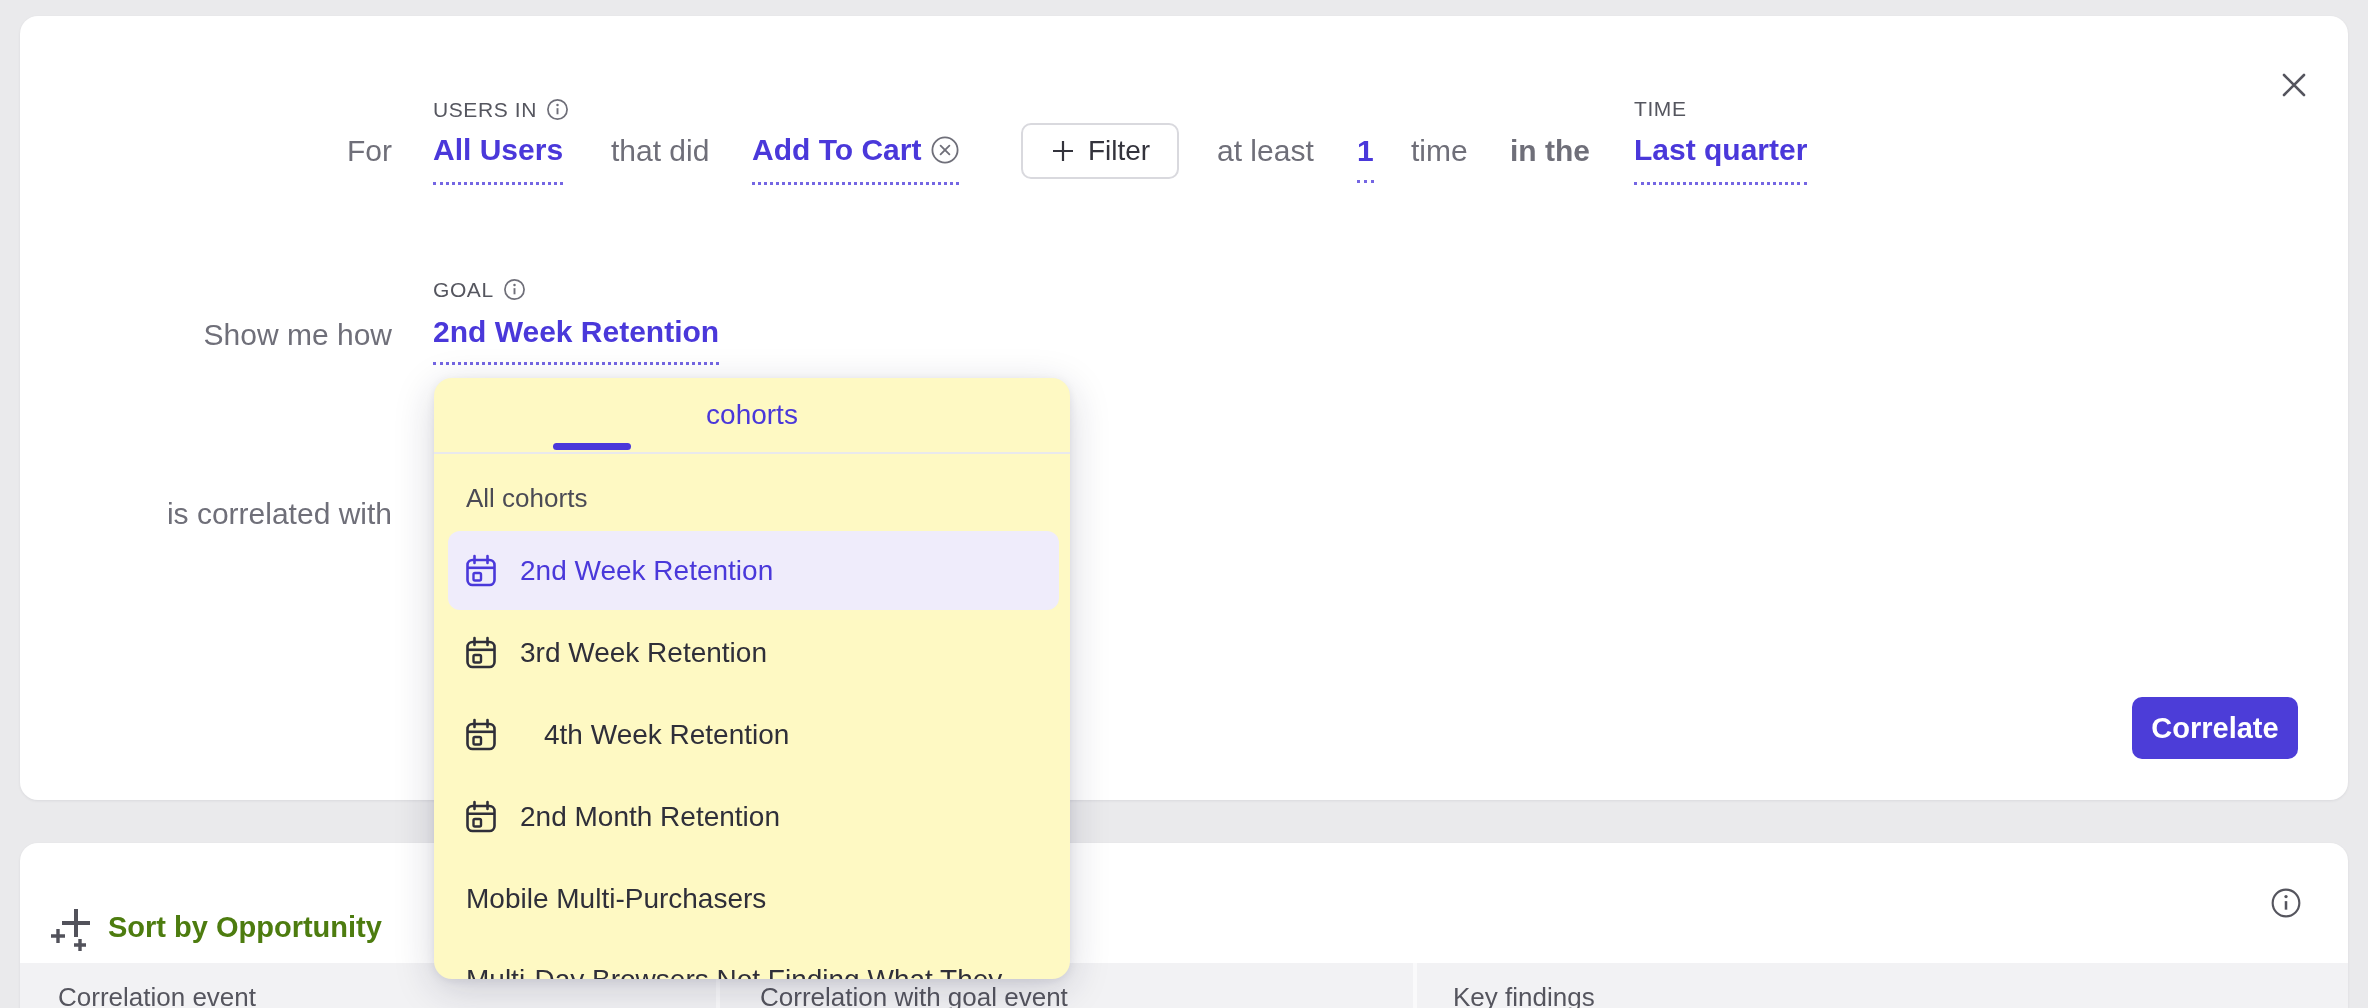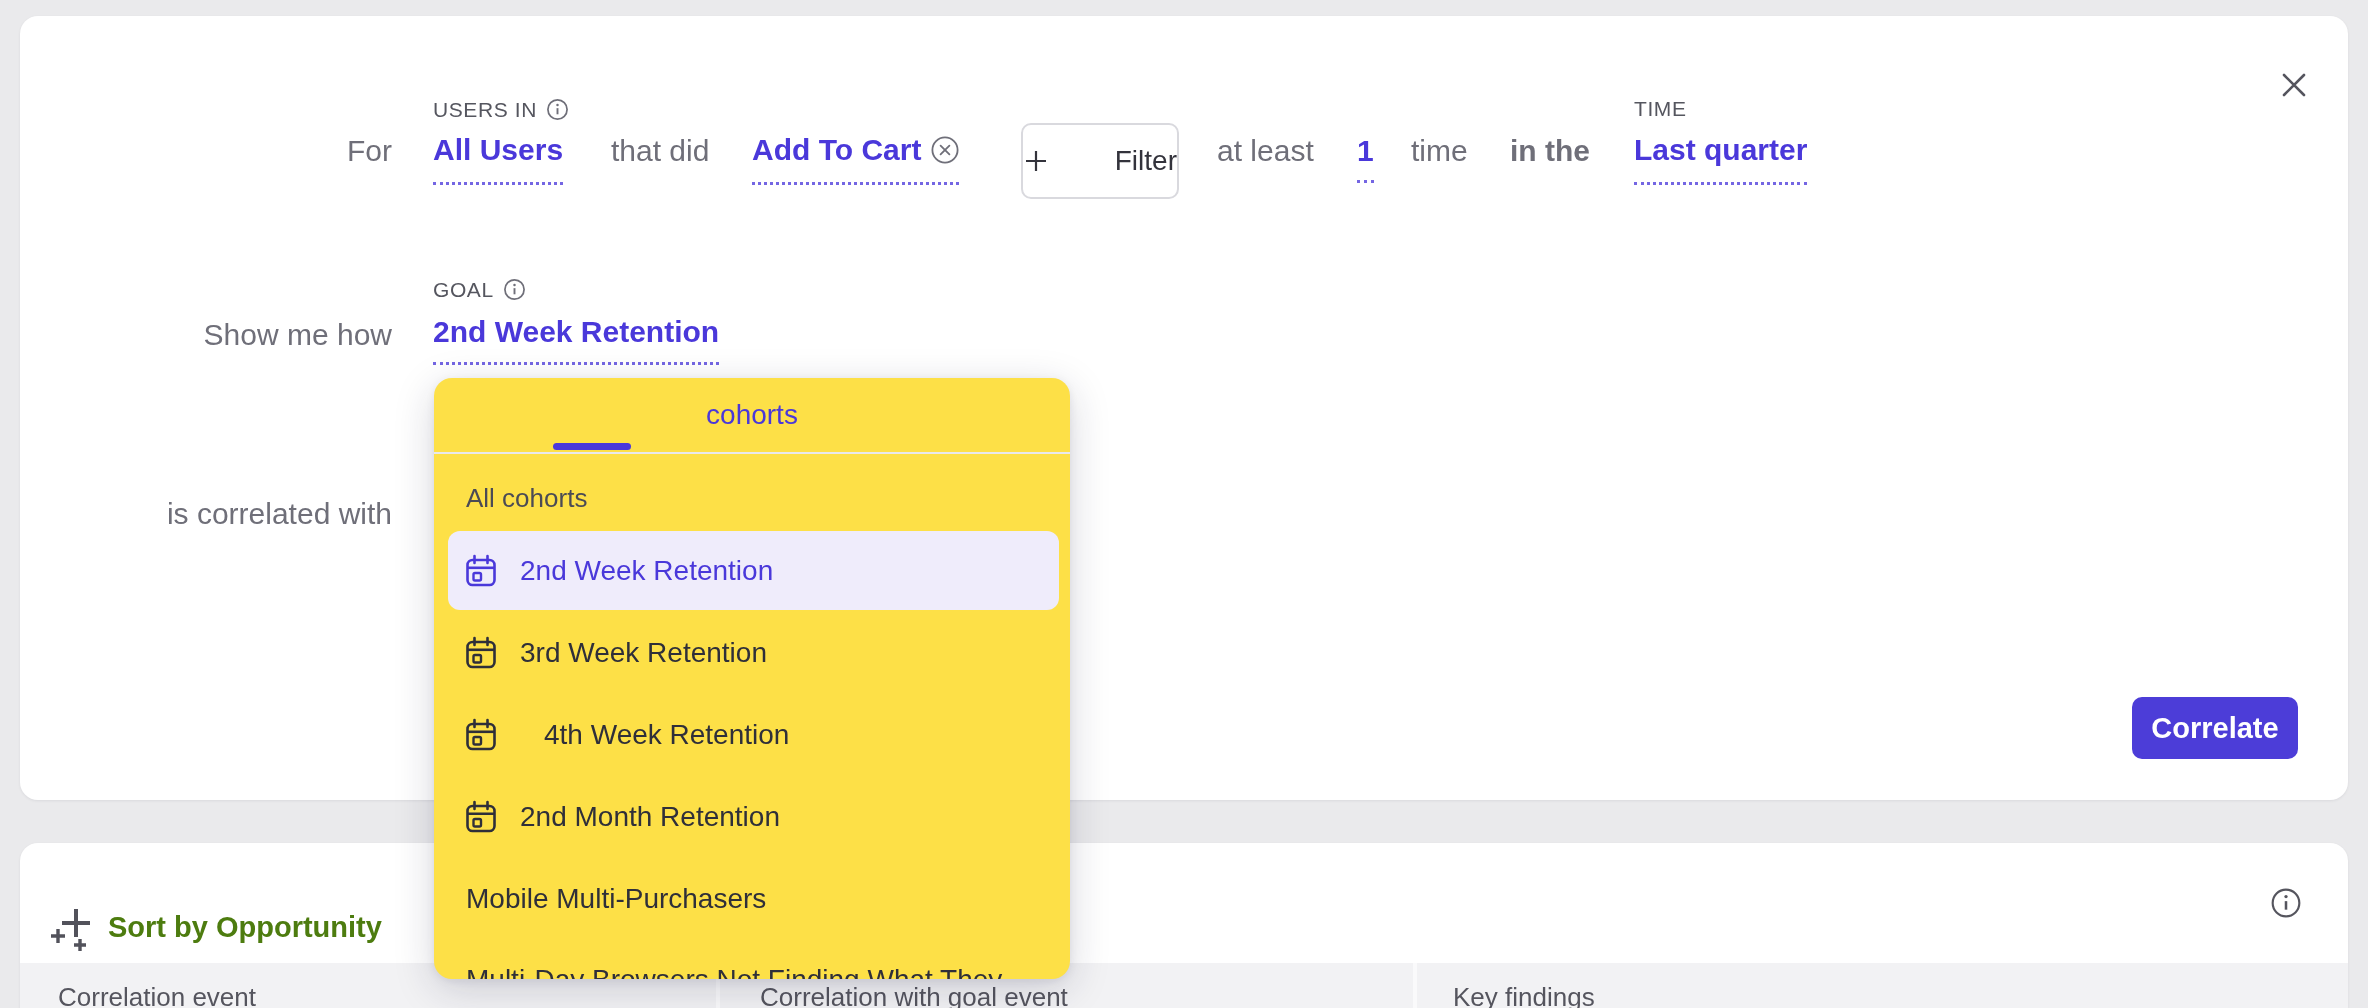--- a/index.html
+++ b/index.html
@@ -28,38 +28,38 @@
   .link {
     font-size:30px; font-weight:600; color:#4a38da; line-height:1; white-space:nowrap;
     display:inline-flex; align-items:center; gap:10px;
     padding-bottom:17px; border-bottom:3px dotted #7466e3; cursor:pointer;
   }
   .link.goal { padding-bottom:15px; }
   .mini-underline { display:inline-block; border-bottom:3px dotted #7466e3; padding-bottom:14px;
     font-size:30px; font-weight:600; color:#4a38da; line-height:1; cursor:pointer; }
 
   #filter-btn {
-    left:1001px; top:107px; width:158px; height:76px;
+    left:1001px; top:107px; width:158px; height:56px;
     border:2px solid #d9d9de; border-radius:10px; background:#fff;
-    display:flex; align-items:center; justify-content:space-between; gap:12px;
+    display:flex; align-items:center; justify-content:center; gap:12px;
     font-size:28px; color:#33333c; cursor:pointer;
   }
   #close-btn { left:2248px; top:43px; width:52px; height:52px; display:flex; align-items:center; justify-content:center; cursor:pointer; }
 
   #correlate-btn {
     left:2112px; top:681px; width:166px; height:62px;
     background:#4c3dd8; border:none; border-radius:10px;
     color:#fff; font-size:29px; font-weight:600; font-family:inherit;
     display:flex; align-items:center; justify-content:center; cursor:pointer;
   }
 
   
   #cohort-panel {
     position:absolute; left:434px; top:378px; width:636px; height:601px;
-    background:#fde047; border-radius:18px; z-index:20; overflow:hidden;
+    background:#fef9c3; border-radius:18px; z-index:20; overflow:hidden;
     box-shadow:0 10px 40px rgba(30,30,60,0.18), 0 2px 8px rgba(30,30,60,0.08);
   }
   .tabs { position:relative; height:74px; display:flex; }
   .tab { flex:1; display:flex; align-items:center; justify-content:center;
     font-size:28px; color:#6f6f79; cursor:pointer; }
   .tab.active { color:#4a38da; font-weight:500; }
   .tab-indicator { position:absolute; left:119px; top:65px; width:78px; height:7px;
     border-radius:4px; background:#4a38da; }
   .tab-divider { position:absolute; left:0; top:74px; width:100%; height:2px; background:#e9e9ec; }
 

